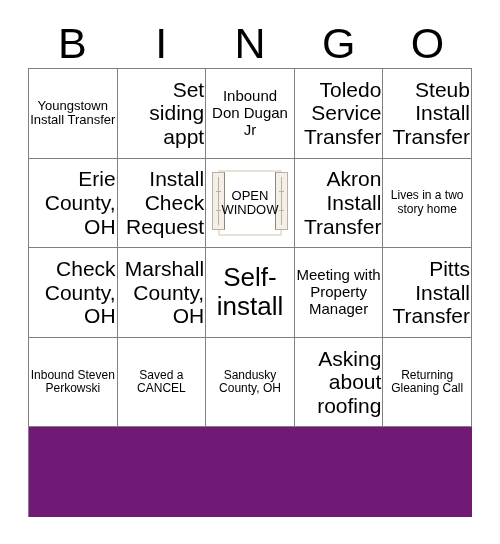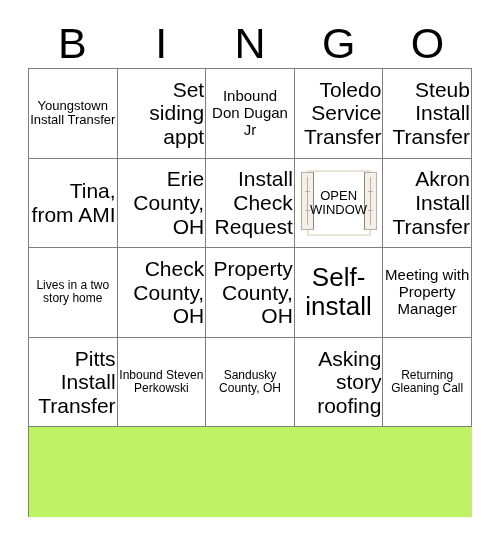--- a/index.html
+++ b/index.html
@@ -51,21 +51,21 @@
     left: 28px;
     top: 68px;
     width: 444px;
     height: 449px;
     display: grid;
     grid-template-columns: repeat(5, 1fr);
     grid-template-rows: repeat(5, 1fr);
     border-top: 1px solid #808080;
     border-left: 1px solid #808080;
     box-sizing: border-box;
-    background: #bef264;
+    background: #701a75;
   }
   .cell {
     border-right: 1px solid #808080;
     border-bottom: 1px solid #808080;
     box-sizing: border-box;
     display: flex;
     align-items: center;
     justify-content: center;
     text-align: center;
     padding: 2px 1px;
@@ -177,23 +177,20 @@
         <span class="cell-text">Inbound Don Dugan Jr</span>
       </div>
 
     <div class="cell fs-l">
         <span class="cell-text">Toledo Service Transfer</span>
       </div>
     <div class="cell fs-l">
         <span class="cell-text">Steub Install Transfer</span>
       </div>
     <div class="cell fs-l">
-        <span class="cell-text">Tina, from AMI</span>
-      </div>
-    <div class="cell fs-l">
         <span class="cell-text">Erie County, OH</span>
       </div>
 
     <div class="cell fs-l">
         <span class="cell-text">Install Check Request</span>
       </div>
     <div class="cell free">
       <div class="free-art">
         <div class="win-frame"></div>
         <div class="sash left">
@@ -209,39 +206,42 @@
         <span class="cell-text">Akron Install Transfer</span>
       </div>
     <div class="cell fs-m">
         <span class="cell-text">Lives in a two story home</span>
       </div>
 
     <div class="cell fs-l">
         <span class="cell-text">Check County, OH</span>
       </div>
     <div class="cell fs-l">
-        <span class="cell-text">Property County, OH</span>
+        <span class="cell-text">Marshall County, OH</span>
       </div>
     <div class="cell fs-xl">
         <span class="cell-text">Self-install</span>
       </div>
     <div class="cell fs-s">
         <span class="cell-text">Meeting with Property Manager</span>
       </div>
     <div class="cell fs-l">
         <span class="cell-text">Pitts Install Transfer</span>
       </div>
 
     <div class="cell fs-m">
         <span class="cell-text">Inbound Steven Perkowski</span>
       </div>
     <div class="cell fs-m">
+        <span class="cell-text">Saved a CANCEL</span>
+      </div>
+    <div class="cell fs-m">
         <span class="cell-text">Sandusky County, OH</span>
       </div>
     <div class="cell fs-l">
-        <span class="cell-text">Asking story roofing</span>
+        <span class="cell-text">Asking about roofing</span>
       </div>
     <div class="cell fs-m">
         <span class="cell-text">Returning Gleaning Call</span>
       </div>
 
   </div>
 </div>
 
 </body></html>

